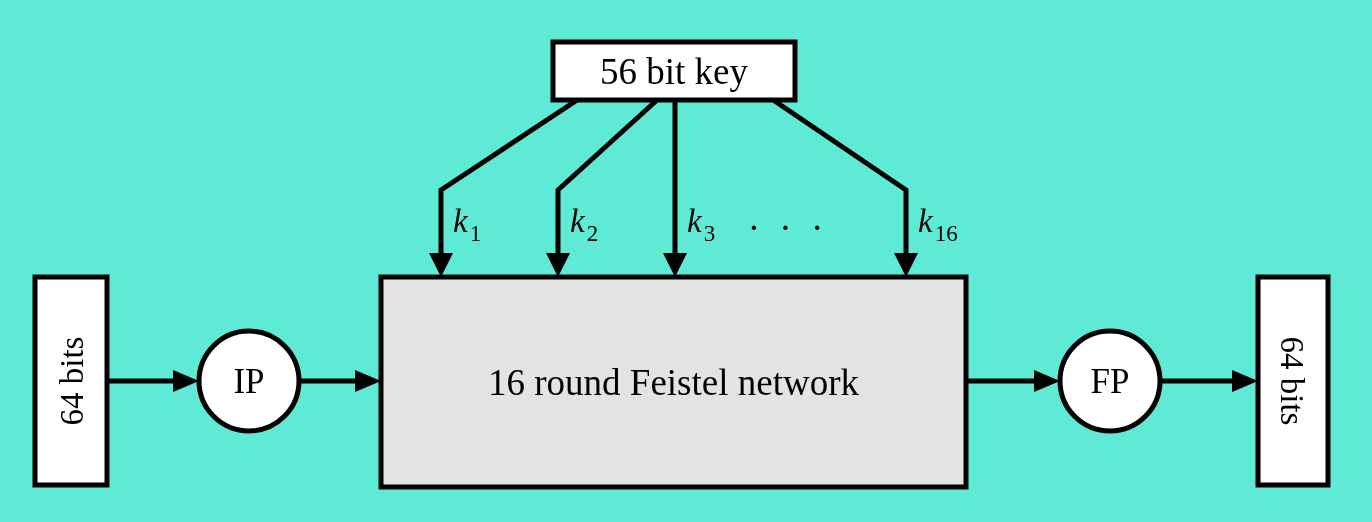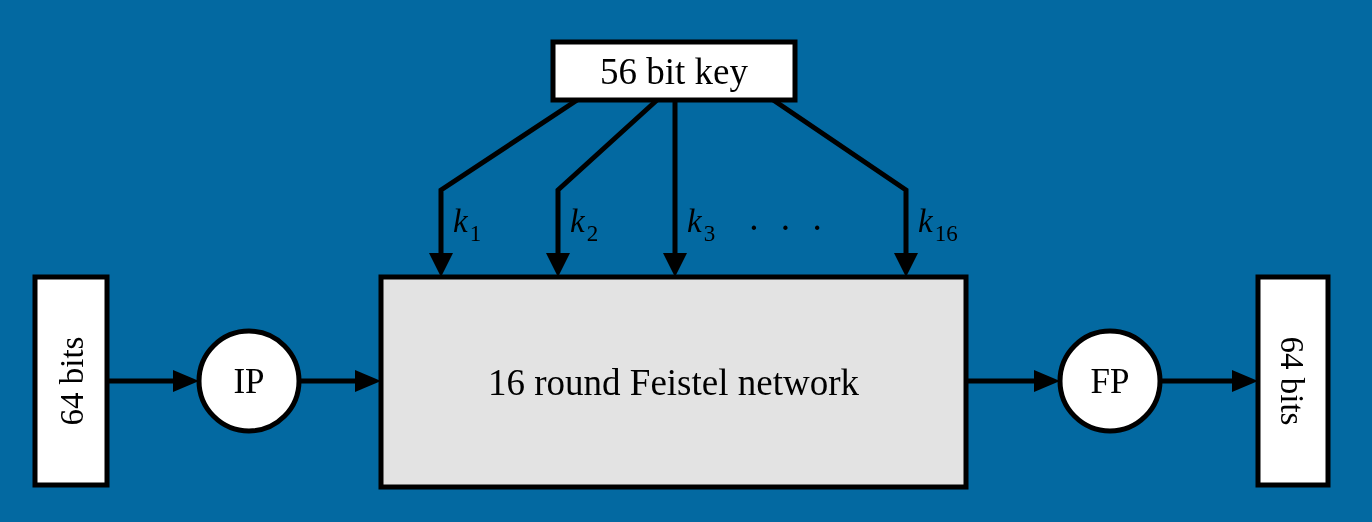--- a/index.html
+++ b/index.html
@@ -10,21 +10,21 @@
   body {
     width: 1372px;
     height: 522px;
     overflow: hidden;
     font-family: "Liberation Serif", "DejaVu Serif", serif;
   }
   #diagram-root {
     position: relative;
     width: 1372px;
     height: 522px;
-    background: #0369a1;
+    background: #5eead4;
   }
   svg#des-diagram {
     display: block;
     width: 1372px;
     height: 522px;
   }
   .shape-stroke {
     stroke: #000000;
     stroke-width: 5;
     stroke-linejoin: miter;

